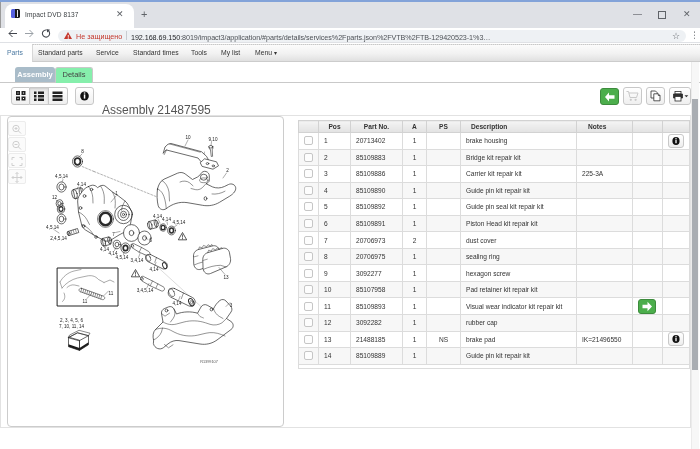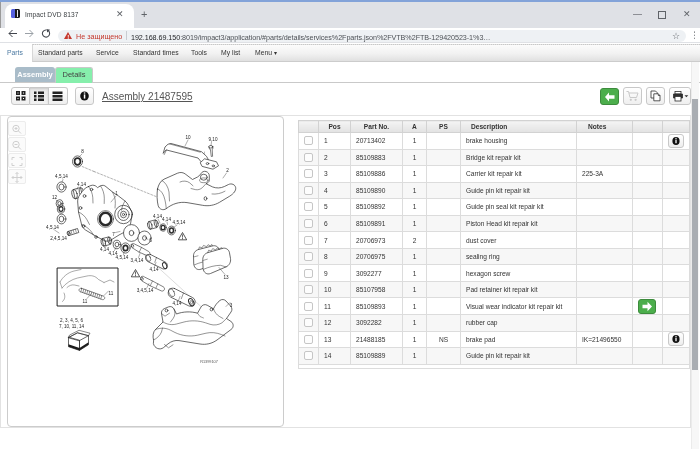--- a/index.html
+++ b/index.html
@@ -48,21 +48,21 @@
   #det-tab { left:55px; top:67px; width:38px; height:15.5px; background:#86efac; border:1px solid #c9c9c9; border-bottom:none; border-radius:3px 3px 0 0;
        color:#444; font-size:7.5px; text-align:center; line-height:14px;}
 
   
   #toolline { left:0; top:114.5px; width:691px; height:313px; border:1px solid #e2e2e2; background:transparent; }
   .tbtn { top:87px; height:18px; background:linear-gradient(#fff, #efefef); border:1px solid #c8c8c8; }
   .tbtn.grp1 { border-radius:3px 0 0 3px; }
   .tbtn.grp2 { border-radius:0; border-left:none; background:linear-gradient(#e8e8e8,#f2f2f2); box-shadow:inset 0 1px 2px rgba(0,0,0,0.12);}
   .tbtn.grp3 { border-radius:0 3px 3px 0; border-left:none; }
   .tbtn.lone { border-radius:3px; }
-  #assembly { left:102px; top:91px; font-size:10px; color:#555;text-decoration:underline; }
+  #assembly { left:102px; top:103px; font-size:12px; color:#555;text-decoration:underline; }
   .gbtn { top:88px; width:19px; height:17px; background:#4cae4c; border:1px solid #3d8b3d; border-radius:3px; }
 
   
   #diagbox { left:6.5px; top:116px; width:277px; height:311px; border:1px solid #ccc; border-radius:4px; background:#fff;}
   .zbtn { left:8px; width:18px; height:15px; background:#fbfbfb; border:1px solid #ececec; border-radius:2px; }
 
   
   #tblwrap { left:297.5px; top:120px; width:391px; }
   table { border-collapse:collapse; table-layout:fixed; width:391px; font-size:6.6px; color:#333; }
   th { height:12px; background:linear-gradient(#f4f4f4,#e2e2e2); border:1px solid #d2d2d2; font-size:6.6px; color:#333; font-weight:bold; padding:0;}

